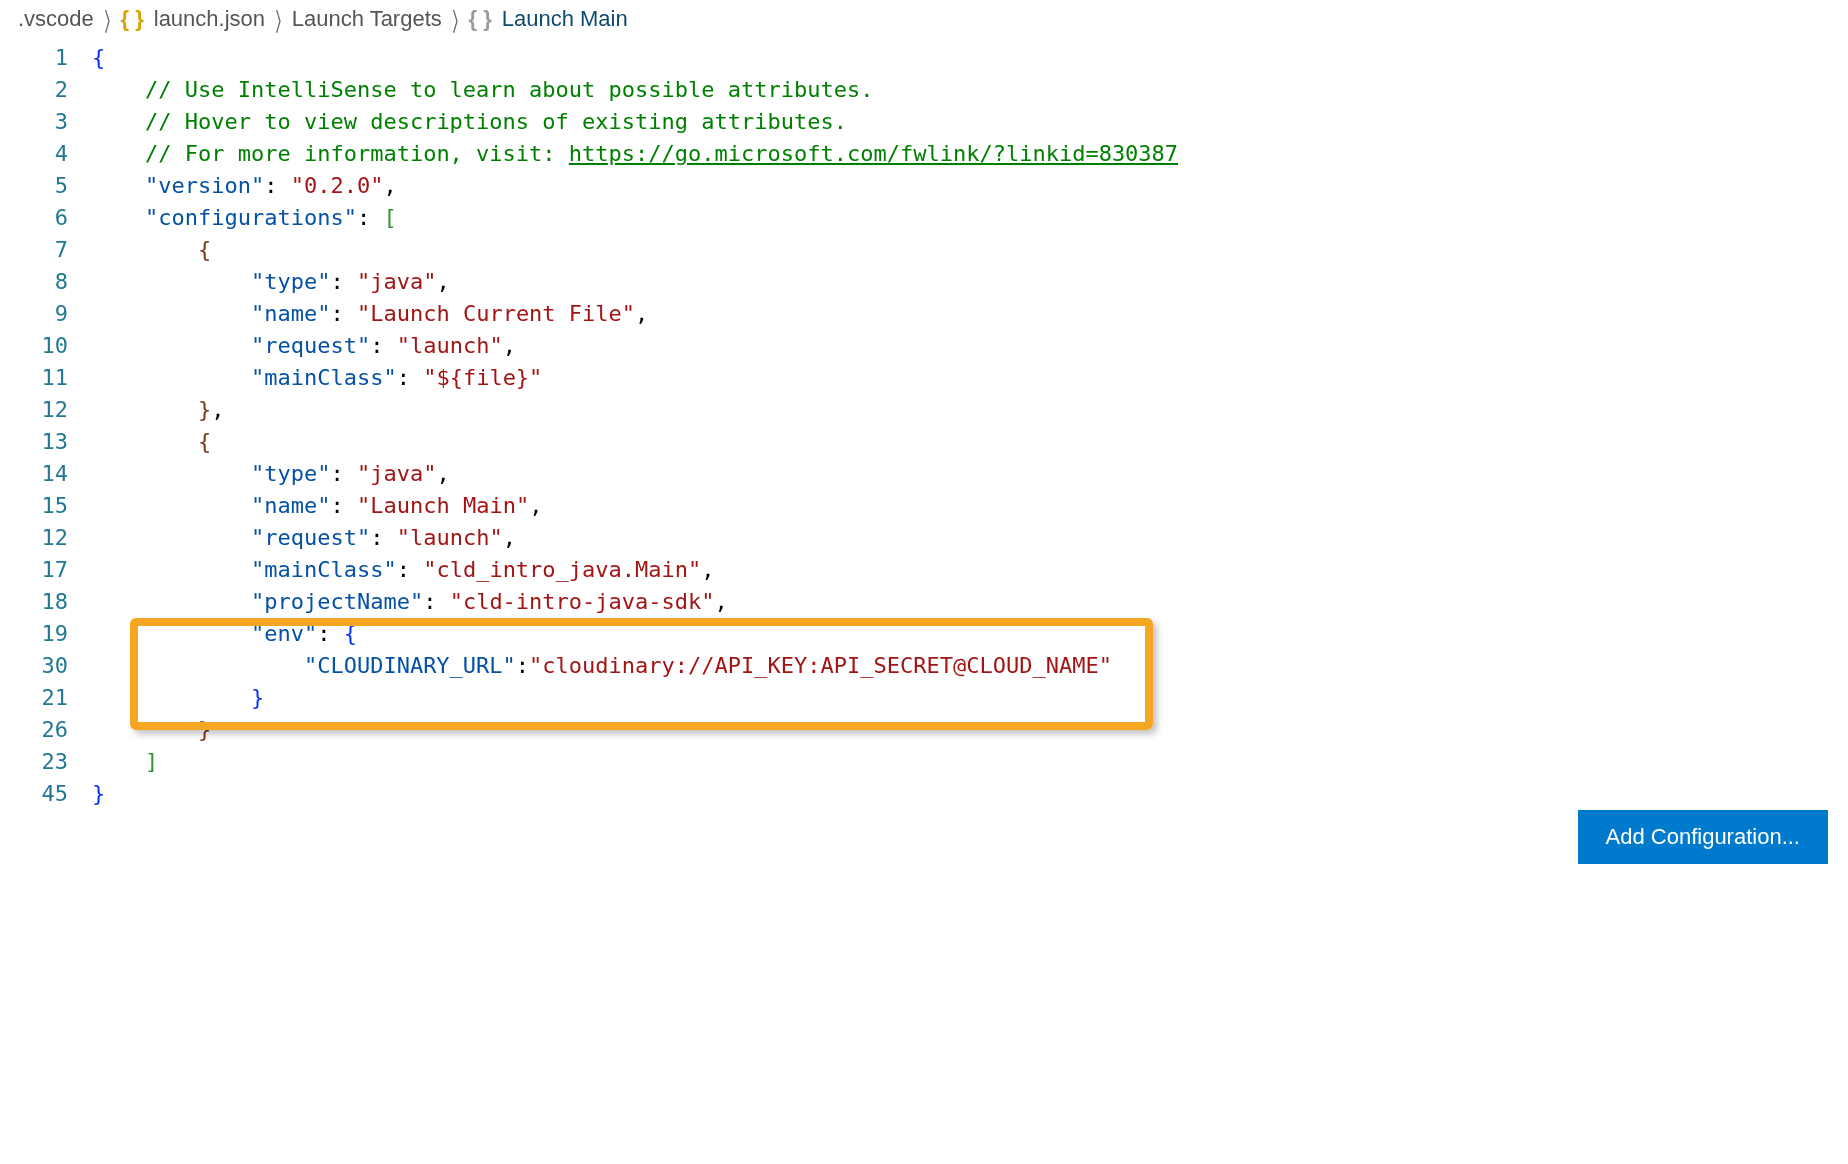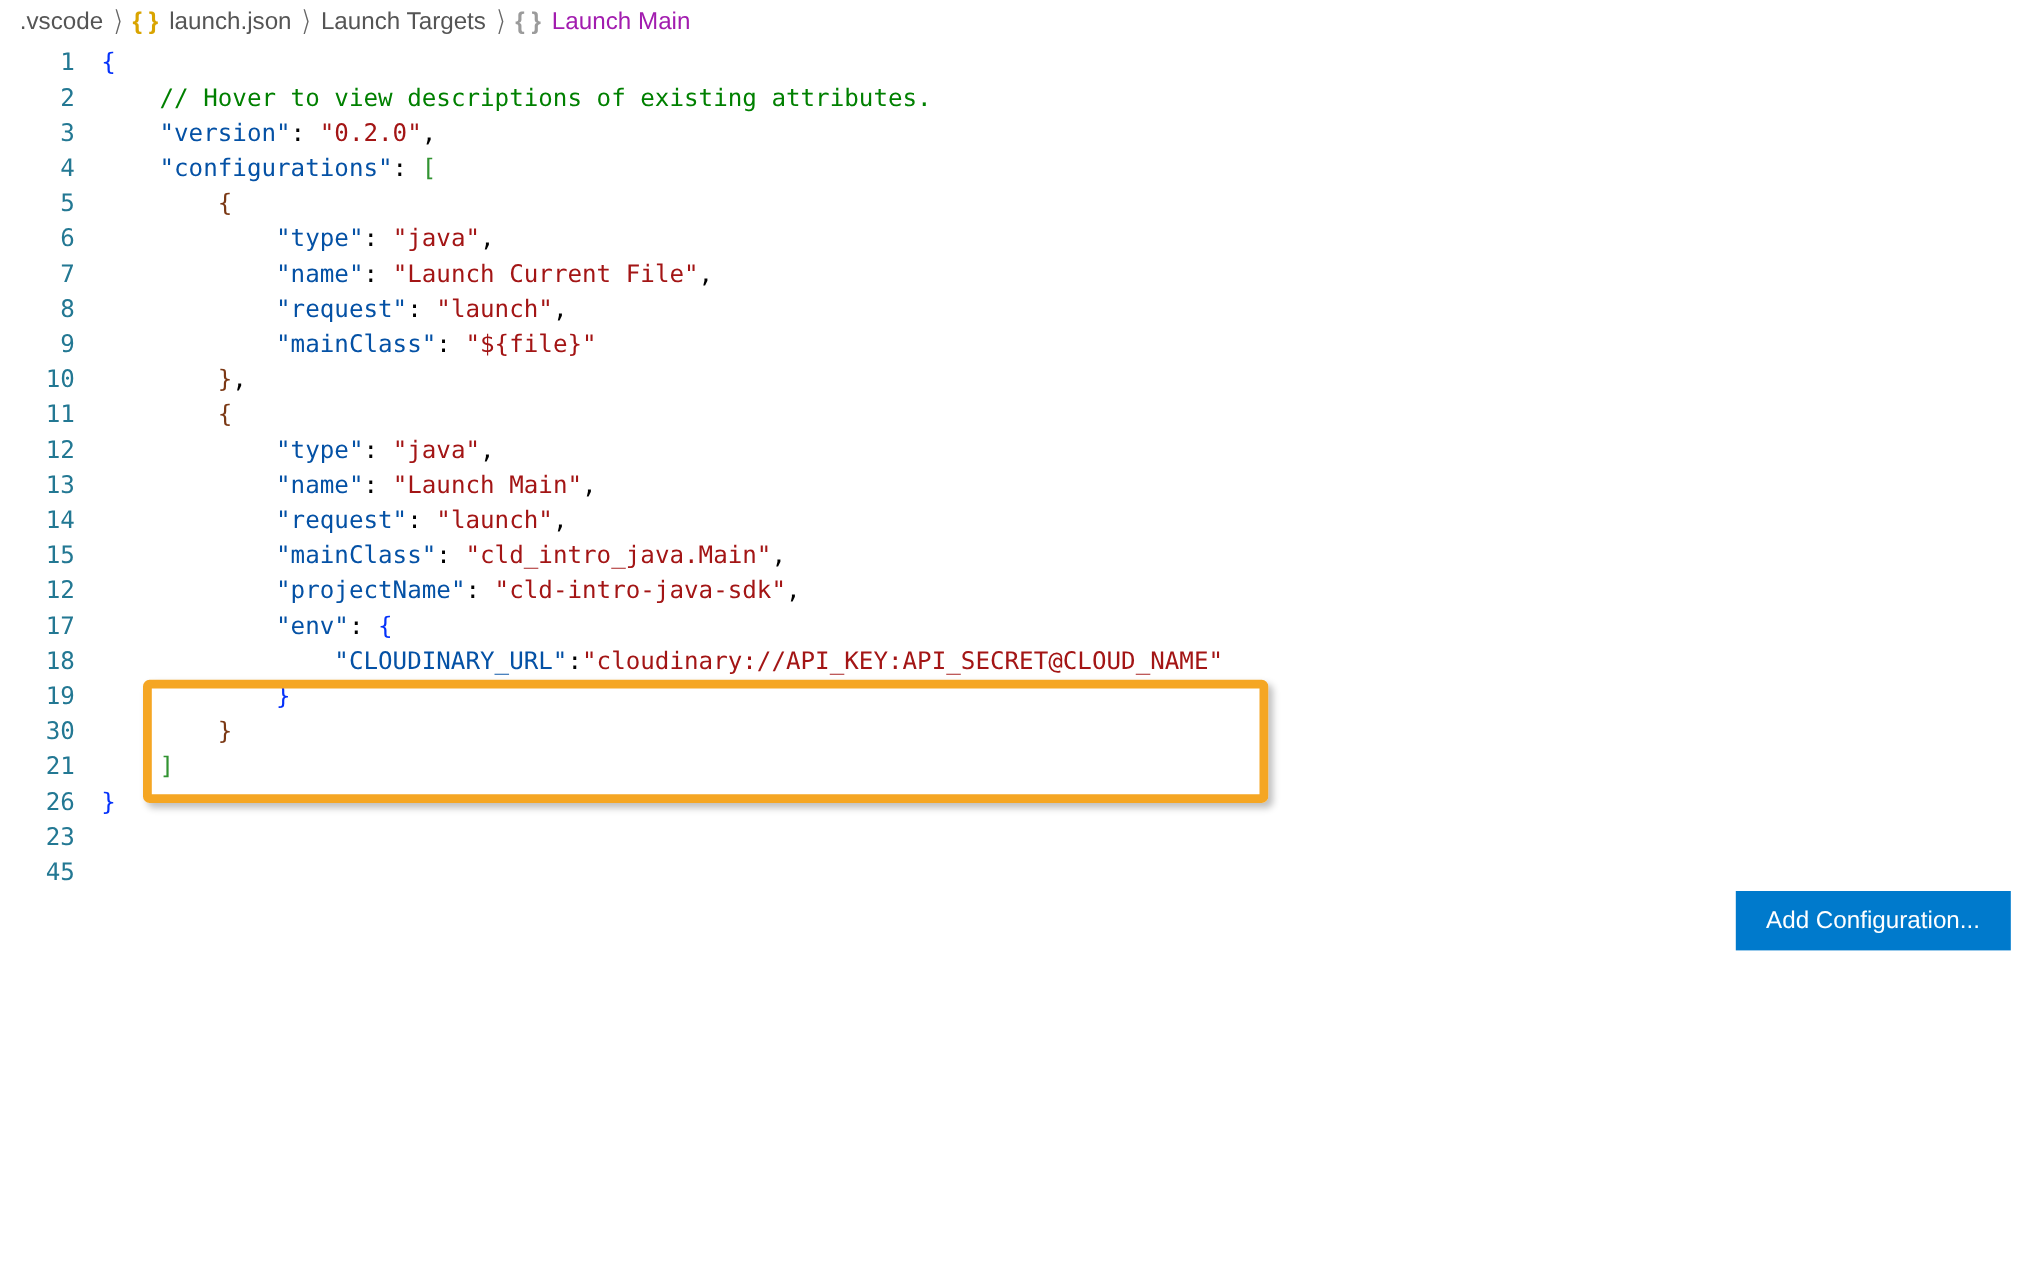--- a/index.html
+++ b/index.html
@@ -19,21 +19,21 @@
       gap: 10px;
       padding: 6px 18px;
       font-family: -apple-system, "Segoe UI", Arial, sans-serif;
       font-size: 22px;
       color: #616161;
     }
     .breadcrumb .sep { color: #666; font-size: 20px; }
     .breadcrumb .json-icon { color: #d9a400; font-weight: bold; }
     .breadcrumb .obj-icon { color: #9b9b9b; font-weight: bold; }
     .breadcrumb .item { color: #555; }
-    .breadcrumb .active { color: #a21caf; }
+    .breadcrumb .active { color: #0c4a6e; }
     .editor {
       display: flex;
       font-size: 22px;
       line-height: 32px;
       padding-top: 4px;
     }
     .gutter {
       width: 92px;
       text-align: right;
       padding-right: 24px;
@@ -118,21 +118,23 @@
     <div>19</div>
     <div>30</div>
     <div>21</div>
     <div>26</div>
     <div>23</div>
     <div>45</div>
   </div>
 
   <div class="code">
     <div class="line"><span class="brace">{</span></div>
+    <div class="line">    <span class="comment">// Use IntelliSense to learn about possible attributes.</span></div>
     <div class="line">    <span class="comment">// Hover to view descriptions of existing attributes.</span></div>
+    <div class="line">    <span class="comment">// For more information, visit: </span><span class="link">https://go.microsoft.com/fwlink/?linkid=830387</span></div>
     <div class="line">    <span class="key">"version"</span><span class="operator">: </span><span class="string">"0.2.0"</span><span class="punct">,</span></div>
     <div class="line">    <span class="key">"configurations"</span><span class="operator">: </span><span class="bracket">[</span></div>
     <div class="line">        <span class="brace-inner">{</span></div>
     <div class="line">            <span class="key">"type"</span><span class="operator">: </span><span class="string">"java"</span><span class="punct">,</span></div>
     <div class="line">            <span class="key">"name"</span><span class="operator">: </span><span class="string">"Launch Current File"</span><span class="punct">,</span></div>
     <div class="line">            <span class="key">"request"</span><span class="operator">: </span><span class="string">"launch"</span><span class="punct">,</span></div>
     <div class="line">            <span class="key">"mainClass"</span><span class="operator">: </span><span class="string">"${file}"</span></div>
     <div class="line">        <span class="brace-inner">}</span><span class="punct">,</span></div>
     <div class="line">        <span class="brace-inner">{</span></div>
     <div class="line">            <span class="key">"type"</span><span class="operator">: </span><span class="string">"java"</span><span class="punct">,</span></div>

